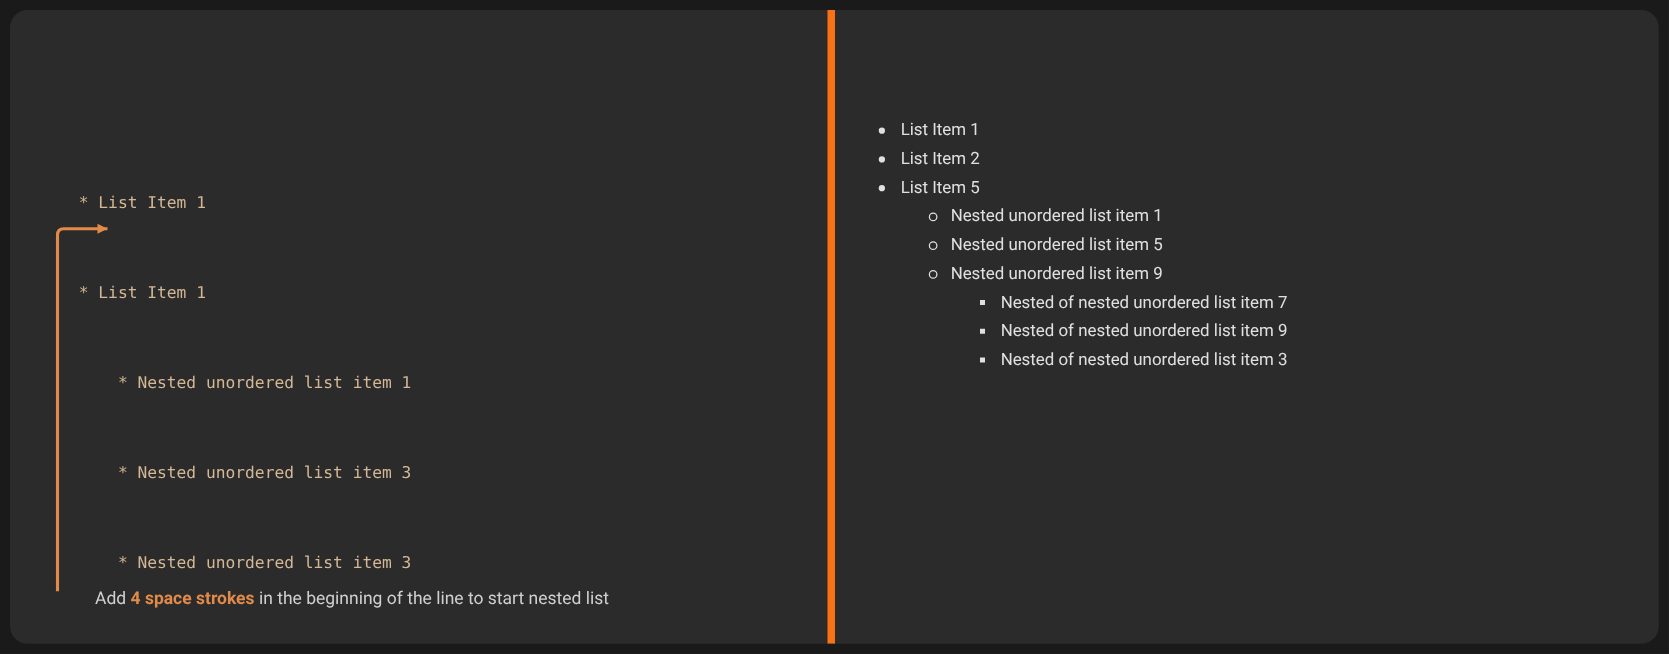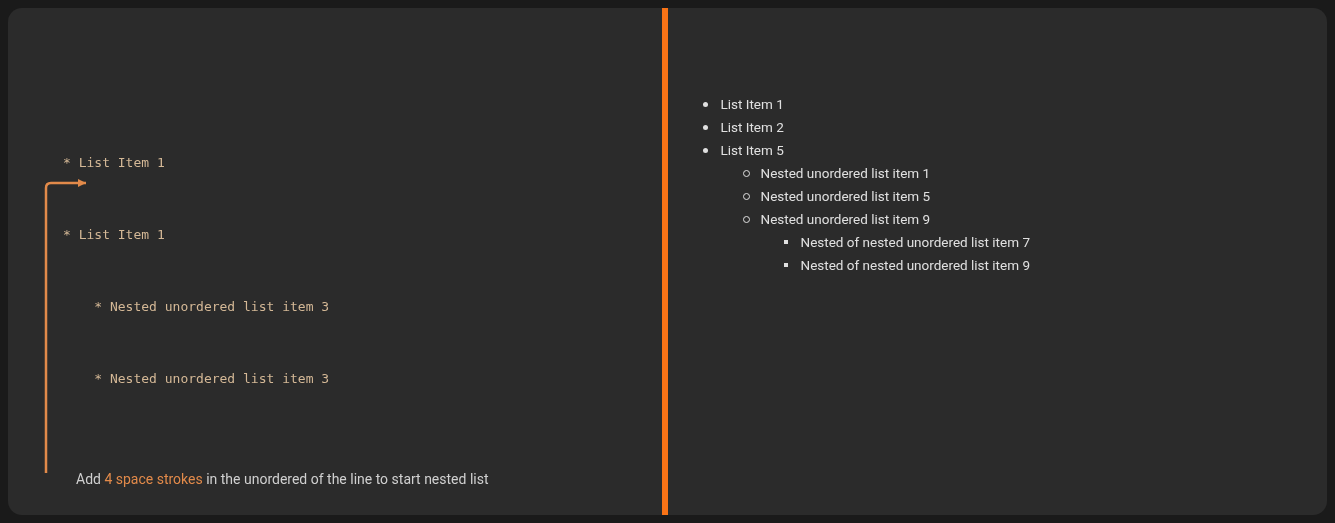--- a/index.html
+++ b/index.html
@@ -49,21 +49,21 @@
     }
     .annotation {
       position: absolute;
       bottom: 28px;
       left: 68px;
       color: #d0d0d0;
       font-size: 14px;
     }
     .annotation .highlight {
       color: #e28a4a;
-      font-weight: 400;
+      font-weight: 700;
     }
     .arrow-svg {
       position: absolute;
       left: 30px;
       top: 170px;
       width: 60px;
       height: 300px;
       pointer-events: none;
     }
     .rendered-list {
@@ -120,44 +120,46 @@
 <div class="container">
 
   <div class="left-pane">
     <svg class="arrow-svg" viewBox="0 0 60 300">
       <path d="M 8 295 L 8 10 Q 8 5 13 5 L 48 5" stroke="#e28a4a" stroke-width="2.5" fill="none"></path>
       <path d="M 48 5 L 40 1 L 40 9 Z" fill="#e28a4a"></path>
     </svg>
     <div class="code-block">
       <span class="code-line">* List Item 1</span>
       <span class="code-line">* List Item 1</span>
+      <span class="code-line">    * Nested unordered list item 1</span>
       <span class="code-line">    * Nested unordered list item 3</span>
       <span class="code-line">    * Nested unordered list item 3</span>
       
       
       
     </div>
     <div class="annotation">
-      <span>Add </span><span class="highlight">4 space strokes</span><span> in the unordered of the line to start nested list</span>
+      <span>Add </span><span class="highlight">4 space strokes</span><span> in the beginning of the line to start nested list</span>
     </div>
   </div>
 
   <div class="right-pane">
     <div class="rendered-list">
       <ul>
         <li class="bullet-disc"><span>List Item 1</span></li>
         <li class="bullet-disc"><span>List Item 2</span></li>
         <li class="bullet-disc"><span>List Item 5</span>
           <ul>
             <li class="bullet-circle"><span>Nested unordered list item 1</span></li>
             <li class="bullet-circle"><span>Nested unordered list item 5</span></li>
             <li class="bullet-circle"><span>Nested unordered list item 9</span>
               <ul>
                 <li class="bullet-square"><span>Nested of nested unordered list item 7</span></li>
                 <li class="bullet-square"><span>Nested of nested unordered list item 9</span></li>
+                <li class="bullet-square"><span>Nested of nested unordered list item 3</span></li>
               </ul>
             </li>
           </ul>
         </li>
       </ul>
     </div>
   </div>
 
 </div>
 

